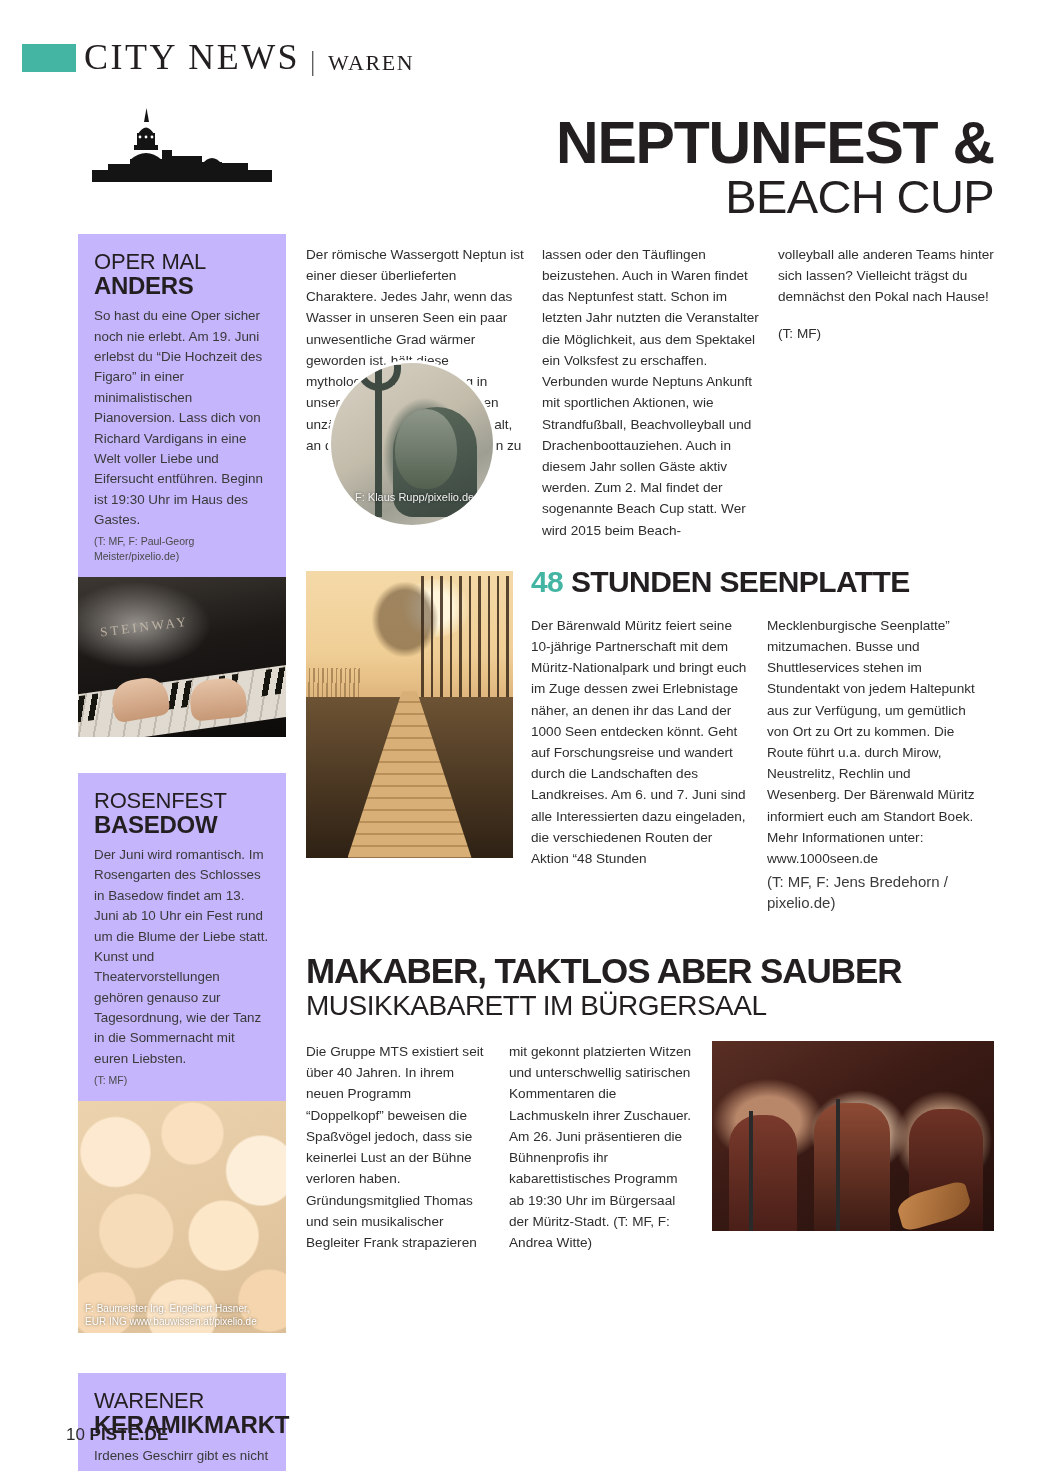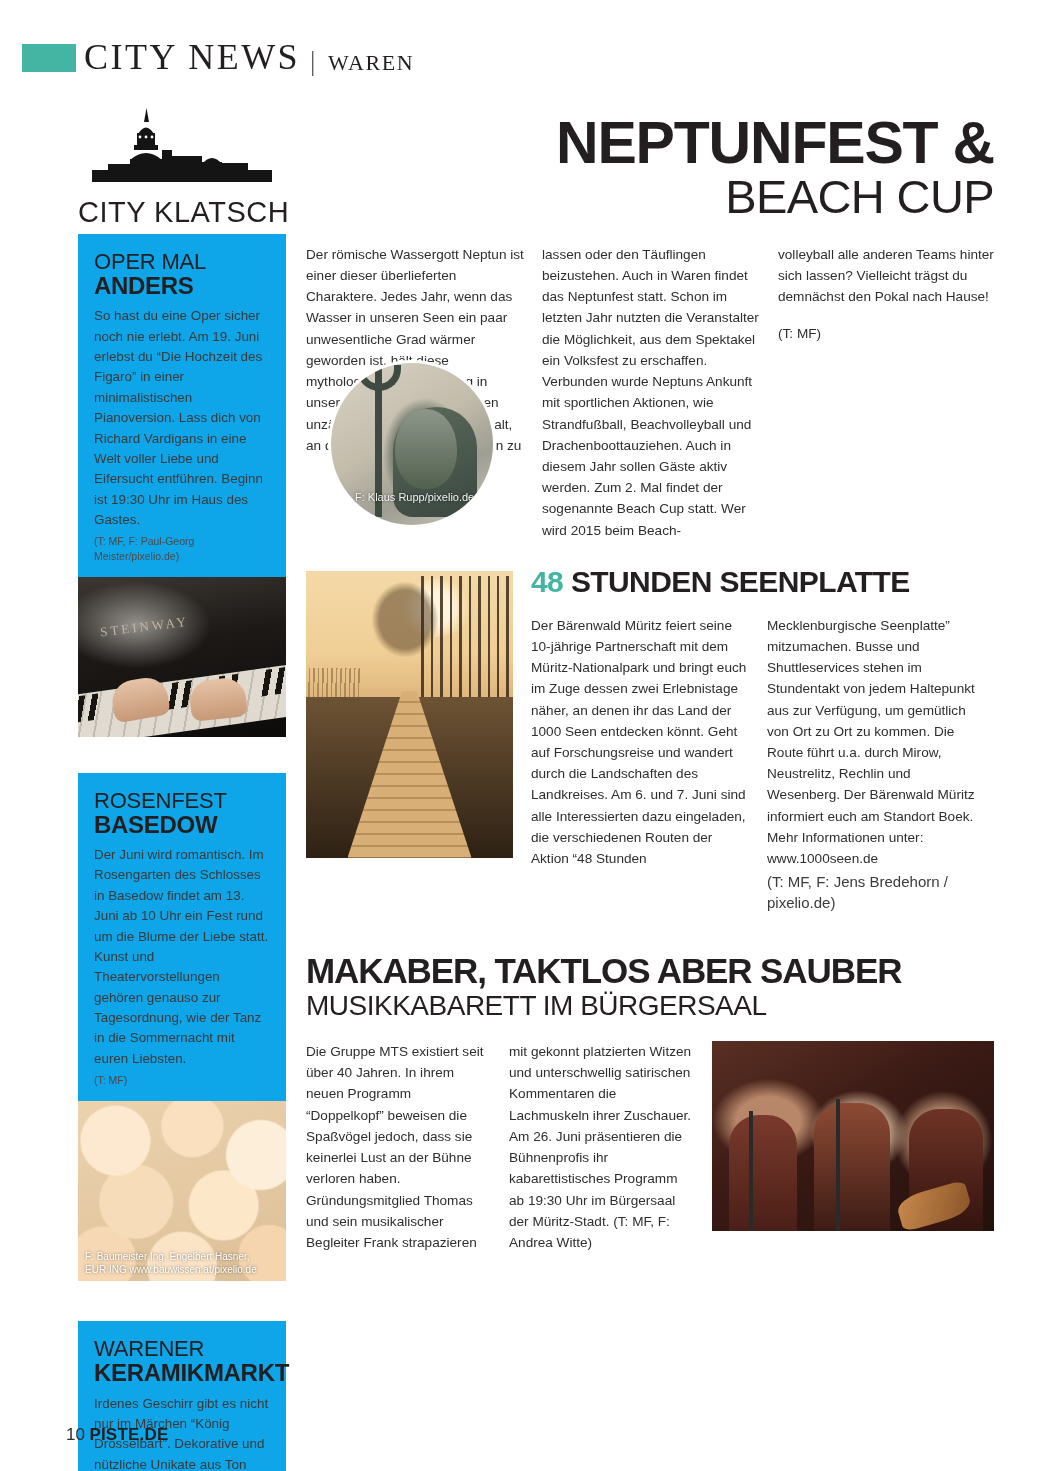--- a/index.html
+++ b/index.html
@@ -60,21 +60,21 @@
   .klatsch-word {
     font-size: 29px;
     letter-spacing: 0.5px;
     color: #231f20;
     font-weight: 300;
     margin-top: 2px;
     white-space: nowrap;
   }
 
   .panel {
-    background: #0ea5e9;
+    background: #c4b5fd;
     width: 208px;
     padding: 16px 16px 14px 16px;
   }
   .panel-kicker {
     font-size: 22px;
     font-weight: 400;
     line-height: 1.05;
     color: #231f20;
     letter-spacing: -0.2px;
   }
@@ -143,21 +143,21 @@
   .piano .hand2 { left: 112px; transform: rotate(-6deg); }
   .piano .logo {
     position: absolute; left: 22px; top: 42px;
     font-family: "Liberation Serif", serif;
     font-size: 13px; letter-spacing: 3px;
     color: #cbbfae; transform: rotate(-7deg); opacity:.85;
   }
 
   
   .roses {
-    width: 208px; height: 180px;
+    width: 208px; height: 232px;
     background:
       radial-gradient(circle at 18% 22%, #fde9cf 0 34px, transparent 36px),
       radial-gradient(circle at 55% 14%, #fbe0c0 0 30px, transparent 32px),
       radial-gradient(circle at 88% 30%, #fdeed9 0 34px, transparent 36px),
       radial-gradient(circle at 28% 56%, #f7dcba 0 36px, transparent 38px),
       radial-gradient(circle at 70% 58%, #fde7c9 0 34px, transparent 36px),
       radial-gradient(circle at 12% 88%, #f6d9b4 0 32px, transparent 34px),
       radial-gradient(circle at 50% 92%, #fbe4c5 0 34px, transparent 36px),
       radial-gradient(circle at 92% 86%, #f4d5ae 0 30px, transparent 32px),
       linear-gradient(160deg, #ecd3ae, #dcbf98);
@@ -383,21 +383,20 @@
       <rect x="94" y="52" width="30" height="15" fill="#141414"></rect>
       <path fill="#141414" d="M124 60 q10 -12 20 0 z"></path>
       <rect x="124" y="58" width="20" height="9" fill="#141414"></rect>
       <rect x="14" y="66" width="180" height="12" fill="#141414"></rect>
       <rect x="30" y="60" width="24" height="8" fill="#141414"></rect>
       <rect x="144" y="59" width="26" height="9" fill="#141414"></rect>
       <circle cx="62" cy="33" r="1.4" fill="#ffffff"></circle>
       <circle cx="68" cy="33" r="1.4" fill="#ffffff"></circle>
       <circle cx="74" cy="33" r="1.4" fill="#ffffff"></circle>
     </svg>
-    <div class="klatsch-word">CITY KLATSCH</div>
   </div>
 
   <div class="panel" style="margin-top:10px;">
     <div class="panel-kicker">OPER MAL</div>
     <div class="panel-title">ANDERS</div>
     <div class="panel-body">So hast du eine Oper sicher noch nie erlebt. Am 19. Juni erlebst du “Die Hochzeit des Figaro” in einer minimalistischen Pianoversion. Lass dich von Richard Vardigans in eine Welt voller Liebe und Eifersucht entführen. Beginn ist 19:30 Uhr im Haus des Gastes.</div>
     <div class="panel-credit">(T: MF, F: Paul-Georg Meister/pixelio.de)</div>
   </div>
 
   <div class="photo piano">

